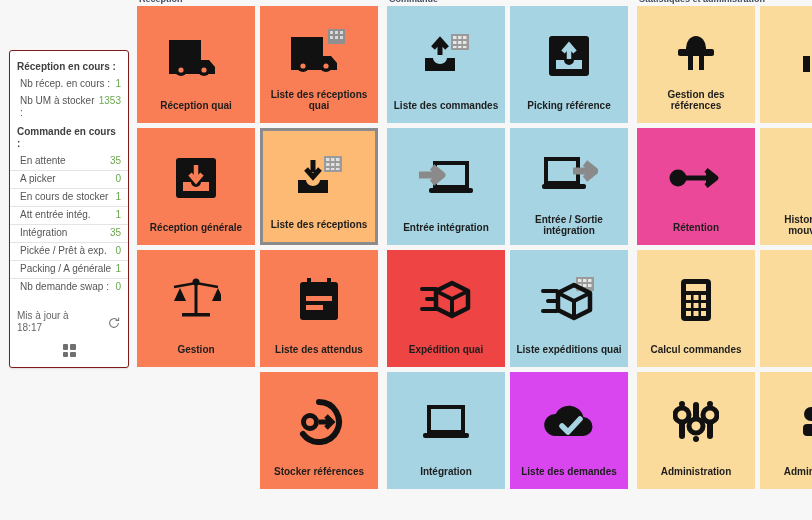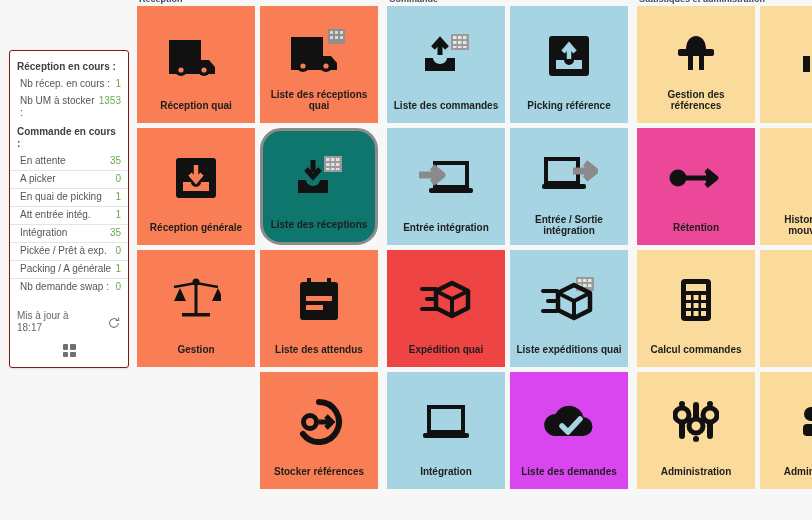--- a/index.html
+++ b/index.html
@@ -175,21 +175,21 @@
 
     <div class="kv">
       <span class="k">En attente</span>
       <span class="v">35</span>
     </div>
     <div class="kv firstrow">
       <span class="k">A picker</span>
       <span class="v">0</span>
     </div>
     <div class="kv firstrow">
-      <span class="k">En quai de picking</span>
+      <span class="k">En cours de stocker</span>
       <span class="v">1</span>
     </div>
     <div class="kv firstrow">
       <span class="k">Att entrée intég.</span>
       <span class="v">1</span>
     </div>
     <div class="kv firstrow">
       <span class="k">Intégration</span>
       <span class="v">35</span>
     </div>
@@ -272,21 +272,21 @@
           <div class="icon-wrap">
             <svg width="46" height="46" viewBox="0 0 46 46">
               <rect x="3" y="3" width="40" height="40" rx="3" fill="#111"></rect>
               <path d="M23 10 v12 M17 19 l6 7 l6 -7" stroke="#fa7e55" stroke-width="4.5" fill="none"></path>
               <path d="M10 27 h8 a5 5 0 0 0 10 0 h8 v9 h-26 z" fill="#fa7e55"></path>
             </svg>
           </div>
           <div class="label">Réception générale</div>
         </div>
 
-        <div class="tile sel" style="background:#0f766e;border-radius:21px;">
+        <div class="tile sel" style="background:#fdba74;">
           <div class="icon-wrap">
             <svg width="56" height="46" viewBox="0 0 56 46">
               <rect x="33" y="1" width="18" height="16" fill="#9a9a9a"></rect>
               <g fill="#e0e0e0">
                 <rect x="35" y="3" width="3.5" height="3"></rect>
                   <rect x="40" y="3" width="3.5" height="3"></rect>
                   <rect x="45" y="3" width="3.5" height="3"></rect>
                 <rect x="35" y="8" width="3.5" height="3"></rect>
                   <rect x="40" y="8" width="3.5" height="3"></rect>
                   <rect x="45" y="8" width="3.5" height="3"></rect>

